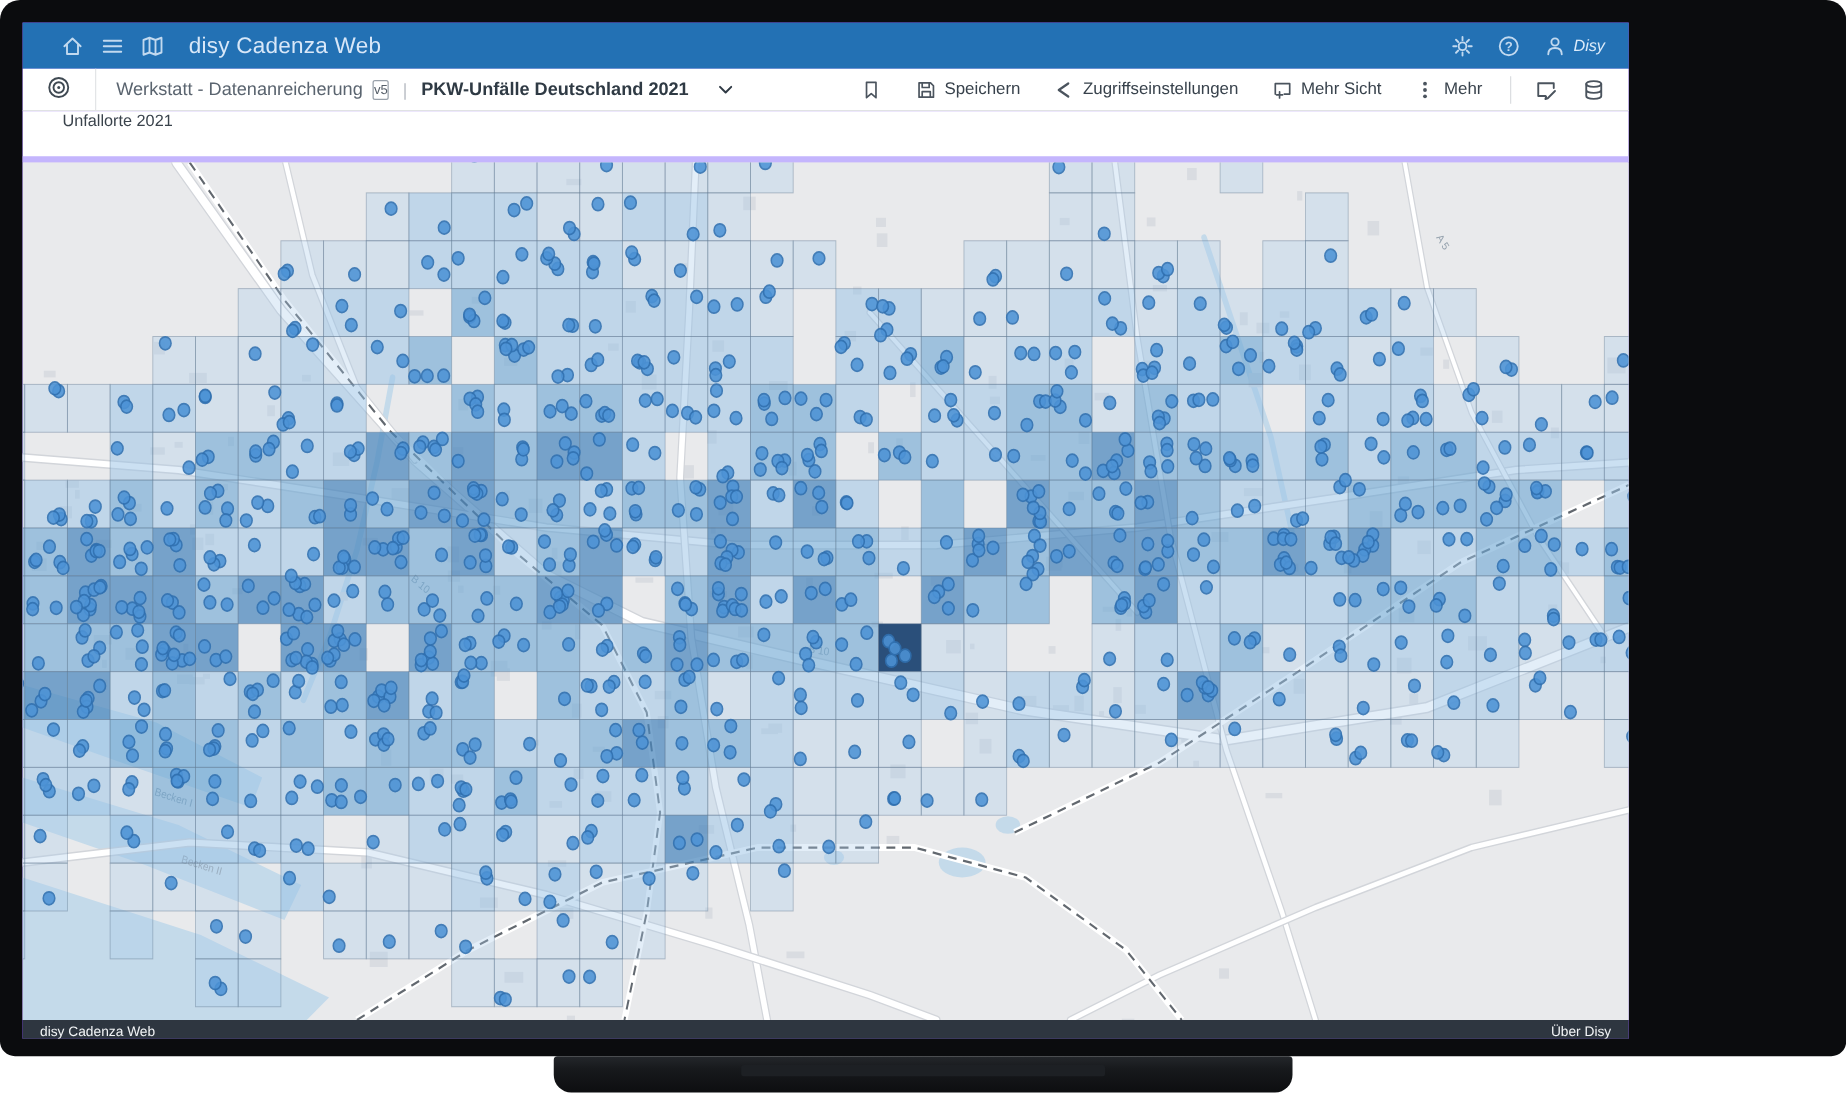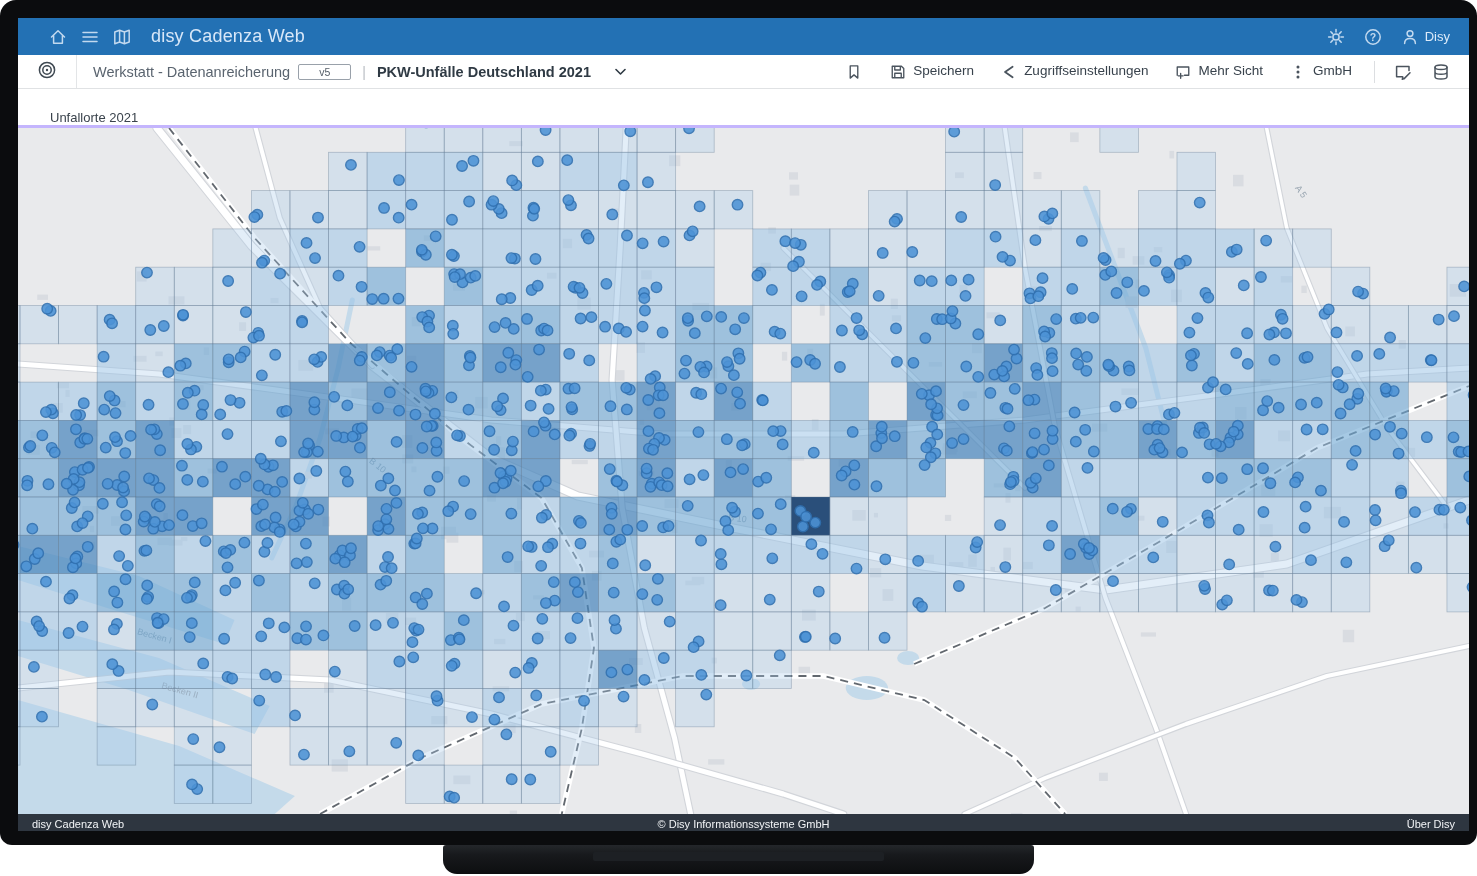--- a/index.html
+++ b/index.html
@@ -9,51 +9,51 @@
     -webkit-font-smoothing:antialiased;
   }
   
   .monitor{position:absolute;left:0;top:0;width:1477px;height:845px;
     background:#0b0c0e;border-radius:16px 16px 12px 12px;}
   .stand{position:absolute;left:443px;top:845px;width:591px;height:29px;
     background:linear-gradient(180deg,#24272b 0%,#17191c 35%,#0d0e10 100%);
     border-radius:3px 3px 14px 14px;}
   .stand::before{content:"";position:absolute;left:150px;right:150px;top:7px;height:9px;
     background:#1d2024;border-radius:2px;}
-  .screen{position:absolute;left:18px;top:18px;width:1451px;height:813px;
+  .screen{position:absolute;left:18px;top:18px;width:1285px;height:813px;
     background:#8b5cf6;overflow:hidden;}
 
   
   .topbar{height:37px;background:#2371b4;display:flex;align-items:center;padding:0 19px 0 30px;}
   .topbar .icon-btn{background:none;border:none;padding:0;margin:0;display:flex;align-items:center;justify-content:center;width:20px;height:20px;}
   .topbar .left{display:flex;align-items:center;gap:12px;}
   .topbar .title{color:#d8e7f8;font-size:18px;margin-left:7px;letter-spacing:.2px;}
   .topbar .spacer{flex:1;}
   .topbar .right{display:flex;align-items:center;gap:17px;}
   .topbar .user{display:flex;align-items:center;gap:5px;}
   .topbar .user-label{color:#dcebfa;font-size:13px;}
   .tb-ic{stroke:#c2d9ef;fill:none;stroke-width:1.5;stroke-linecap:round;stroke-linejoin:round;}
 
   
   .toolbar{height:33px;border-bottom:1px solid #e0e2e4;display:flex;align-items:center;background:#fff;}
   .toolbar .target-wrap{width:58px;display:flex;align-items:center;justify-content:center;align-self:stretch;}
   .toolbar .vdiv{width:1px;align-self:stretch;background:#e3e5e7;}
   .crumbs{display:flex;align-items:flex-end;margin-left:16px;white-space:nowrap;}
   .wb-name{font-size:14.5px;color:#5a646f;}
-  .badge{font-size:10.5px;color:#555e68;border:1px solid #99a1aa;border-radius:2px;padding:0px 20px;margin-left:8px;line-height:14px;}
+  .badge{font-size:10.5px;color:#555e68;border:1px solid #99a1aa;border-radius:2px;padding:0px 0;margin-left:8px;line-height:14px;}
   .crumb-sep{color:#b9bec4;margin:0 11px;font-size:14px;}
   .view-title{font-size:14.5px;font-weight:bold;color:#2f3a44;display:flex;align-items:center;gap:24px;background:none;border:none;padding:0;}
   .actions{margin-left:auto;display:flex;align-items:center;gap:26px;padding-right:0;}
   .act-btn{background:none;border:none;padding:0;display:flex;gap:6px;font-size:13.5px;color:#38424c;font-family:inherit;}
   .tool-ic{stroke:#4b545e;fill:none;stroke-width:1.5;stroke-linecap:round;stroke-linejoin:round;}
   .right-tools{display:flex;align-items:center;gap:18px;padding:0 18px;}
   .toolbar .vdiv2{width:1px;height:22px;background:#dcdee1;margin-left:22px;}
 
   
-  .label-band{height:36px;display:flex;align-items:flex-end;padding-left:32px;border-bottom:3px solid #c4b5fd;background:#fff;}
+  .label-band{height:36px;display:flex;align-items:flex-start;padding-left:32px;border-bottom:5px solid #c4b5fd;background:#fff;}
   .label-band .ptitle{font-size:13px;color:#3a434c;}
 
   
   .map-wrap{position:relative;height:686px;background:#e9eaec;}
   .map-wrap svg{position:absolute;inset:0;width:100%;height:100%;display:block;}
 
   
   .footerbar{height:20px;background:#2e3640;color:#f2f4f6;font-size:11px;
     display:flex;align-items:center;padding:0 14px;position:relative;}
   .footerbar .center{position:absolute;left:0;right:0;text-align:center;}
@@ -92,21 +92,21 @@
               <circle cx="10" cy="10" r="3.1"></circle>
               <path d="M10 2.6v2.5M10 14.9v2.5M2.6 10h2.5M14.9 10h2.5M4.8 4.8l1.8 1.8M13.4 13.4l1.8 1.8M15.2 4.8l-1.8 1.8M6.6 13.4l-1.8 1.8"></path>
             </svg>
         </button>
         <button class="icon-btn">
           <svg width="20" height="20" viewBox="0 0 20 20">
               <circle class="tb-ic" cx="10" cy="10" r="7.2"></circle>
               <text x="10" y="13.6" text-anchor="middle" font-size="10.5" font-family="Liberation Sans, sans-serif" fill="#c2d9ef" stroke="none" font-weight="bold">?</text>
             </svg>
         </button>
-        <button class="icon-btn user" style="width:auto;">
+        <button class="icon-btn user" style="width:auto;font-style:italic;">
           <svg class="tb-ic" width="20" height="20" viewBox="0 0 20 20">
               <circle cx="10" cy="6.6" r="2.9"></circle>
               <path d="M4.6 16.4 C4.6 12.8 7.1 11.4 10 11.4 C12.9 11.4 15.4 12.8 15.4 16.4"></path>
             </svg>
           <span class="user-label">Disy</span>
         </button>
       </div>
     </header>
 
     <div class="toolbar">
@@ -155,21 +155,21 @@
               <path d="M7.4 11.6 V17 M4.7 14.3 H10.1"></path>
             </svg>
           <span>Mehr Sicht</span>
         </button>
         <button class="act-btn">
           <svg width="18" height="18" viewBox="0 0 20 20" style="fill:#4b545e;">
               <circle cx="10" cy="4.4" r="1.7"></circle>
               <circle cx="10" cy="10" r="1.7"></circle>
               <circle cx="10" cy="15.6" r="1.7"></circle>
             </svg>
-          <span>GmbH</span>
+          <span>Mehr</span>
         </button>
       </div>
       <div class="vdiv2"></div>
       <div class="right-tools">
         <button class="act-btn">
           <svg class="tool-ic" width="20" height="20" viewBox="0 0 20 20">
               <path d="M16 8.4 V4.6 H3.6 V14.8 H9.4"></path>
               <path d="M11.2 16.6 L17 10.8 M11.2 16.6 l-1.9.6.6-1.9"></path>
             </svg>
         </button>
@@ -1881,20 +1881,19 @@
             <circle cx="172.8560883258935" cy="656.42306687308" r="5.2" fill="#4d93d6" stroke="#3070b0" stroke-width="1.4" opacity="0.88"></circle>
             <circle cx="428.6801353141898" cy="668.4656122321262" r="5.2" fill="#4d93d6" stroke="#3070b0" stroke-width="1.4" opacity="0.88"></circle>
             <circle cx="433.13045454754024" cy="669.6696276649832" r="5.2" fill="#4d93d6" stroke="#3070b0" stroke-width="1.4" opacity="0.88"></circle>
             <circle cx="490.2778585283784" cy="651.2358458542496" r="5.2" fill="#4d93d6" stroke="#3070b0" stroke-width="1.4" opacity="0.88"></circle>
             <circle cx="508.7448430088116" cy="651.5152279141125" r="5.2" fill="#4d93d6" stroke="#3070b0" stroke-width="1.4" opacity="0.88"></circle>
           </g>
         </svg>
     </div>
 
     <footer class="footerbar">
-      <span class="center">© Disy Informationssysteme GmbH</span>
       <span class="left">disy Cadenza Web</span>
       <span class="right">Über Disy</span>
     </footer>
 
   </div>
 </div>
 <div class="stand"></div>
 
 </body></html>

